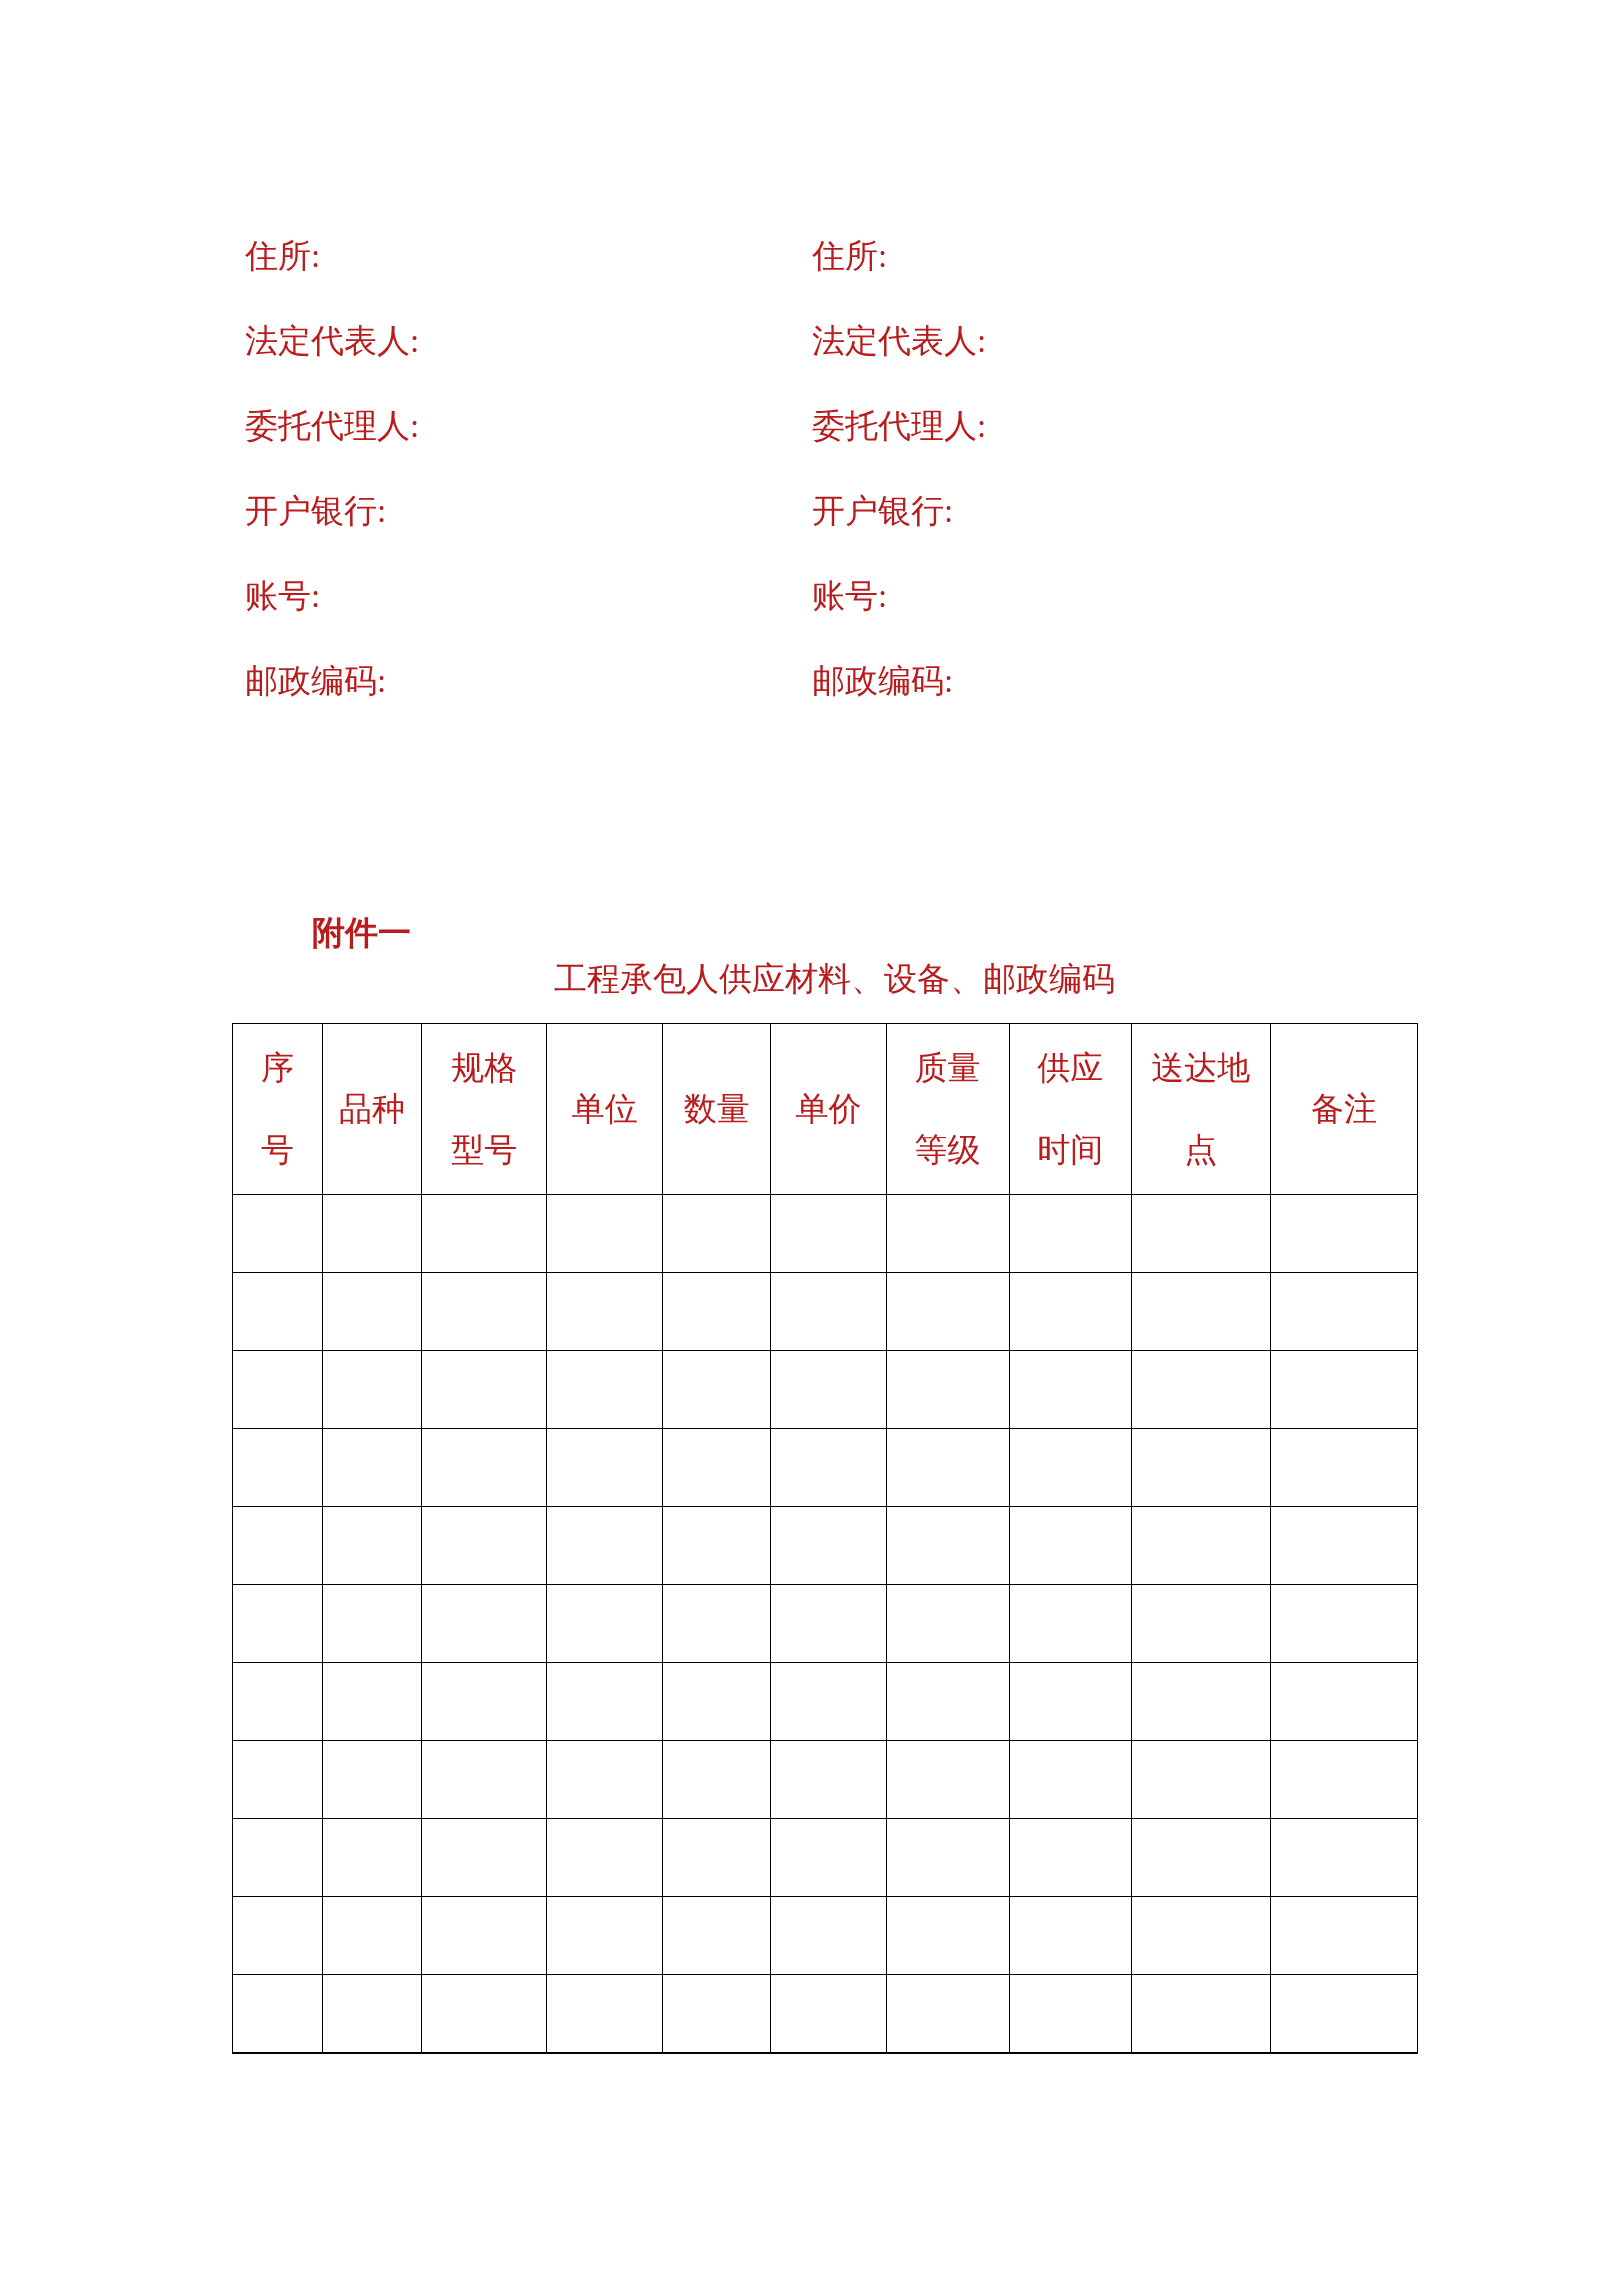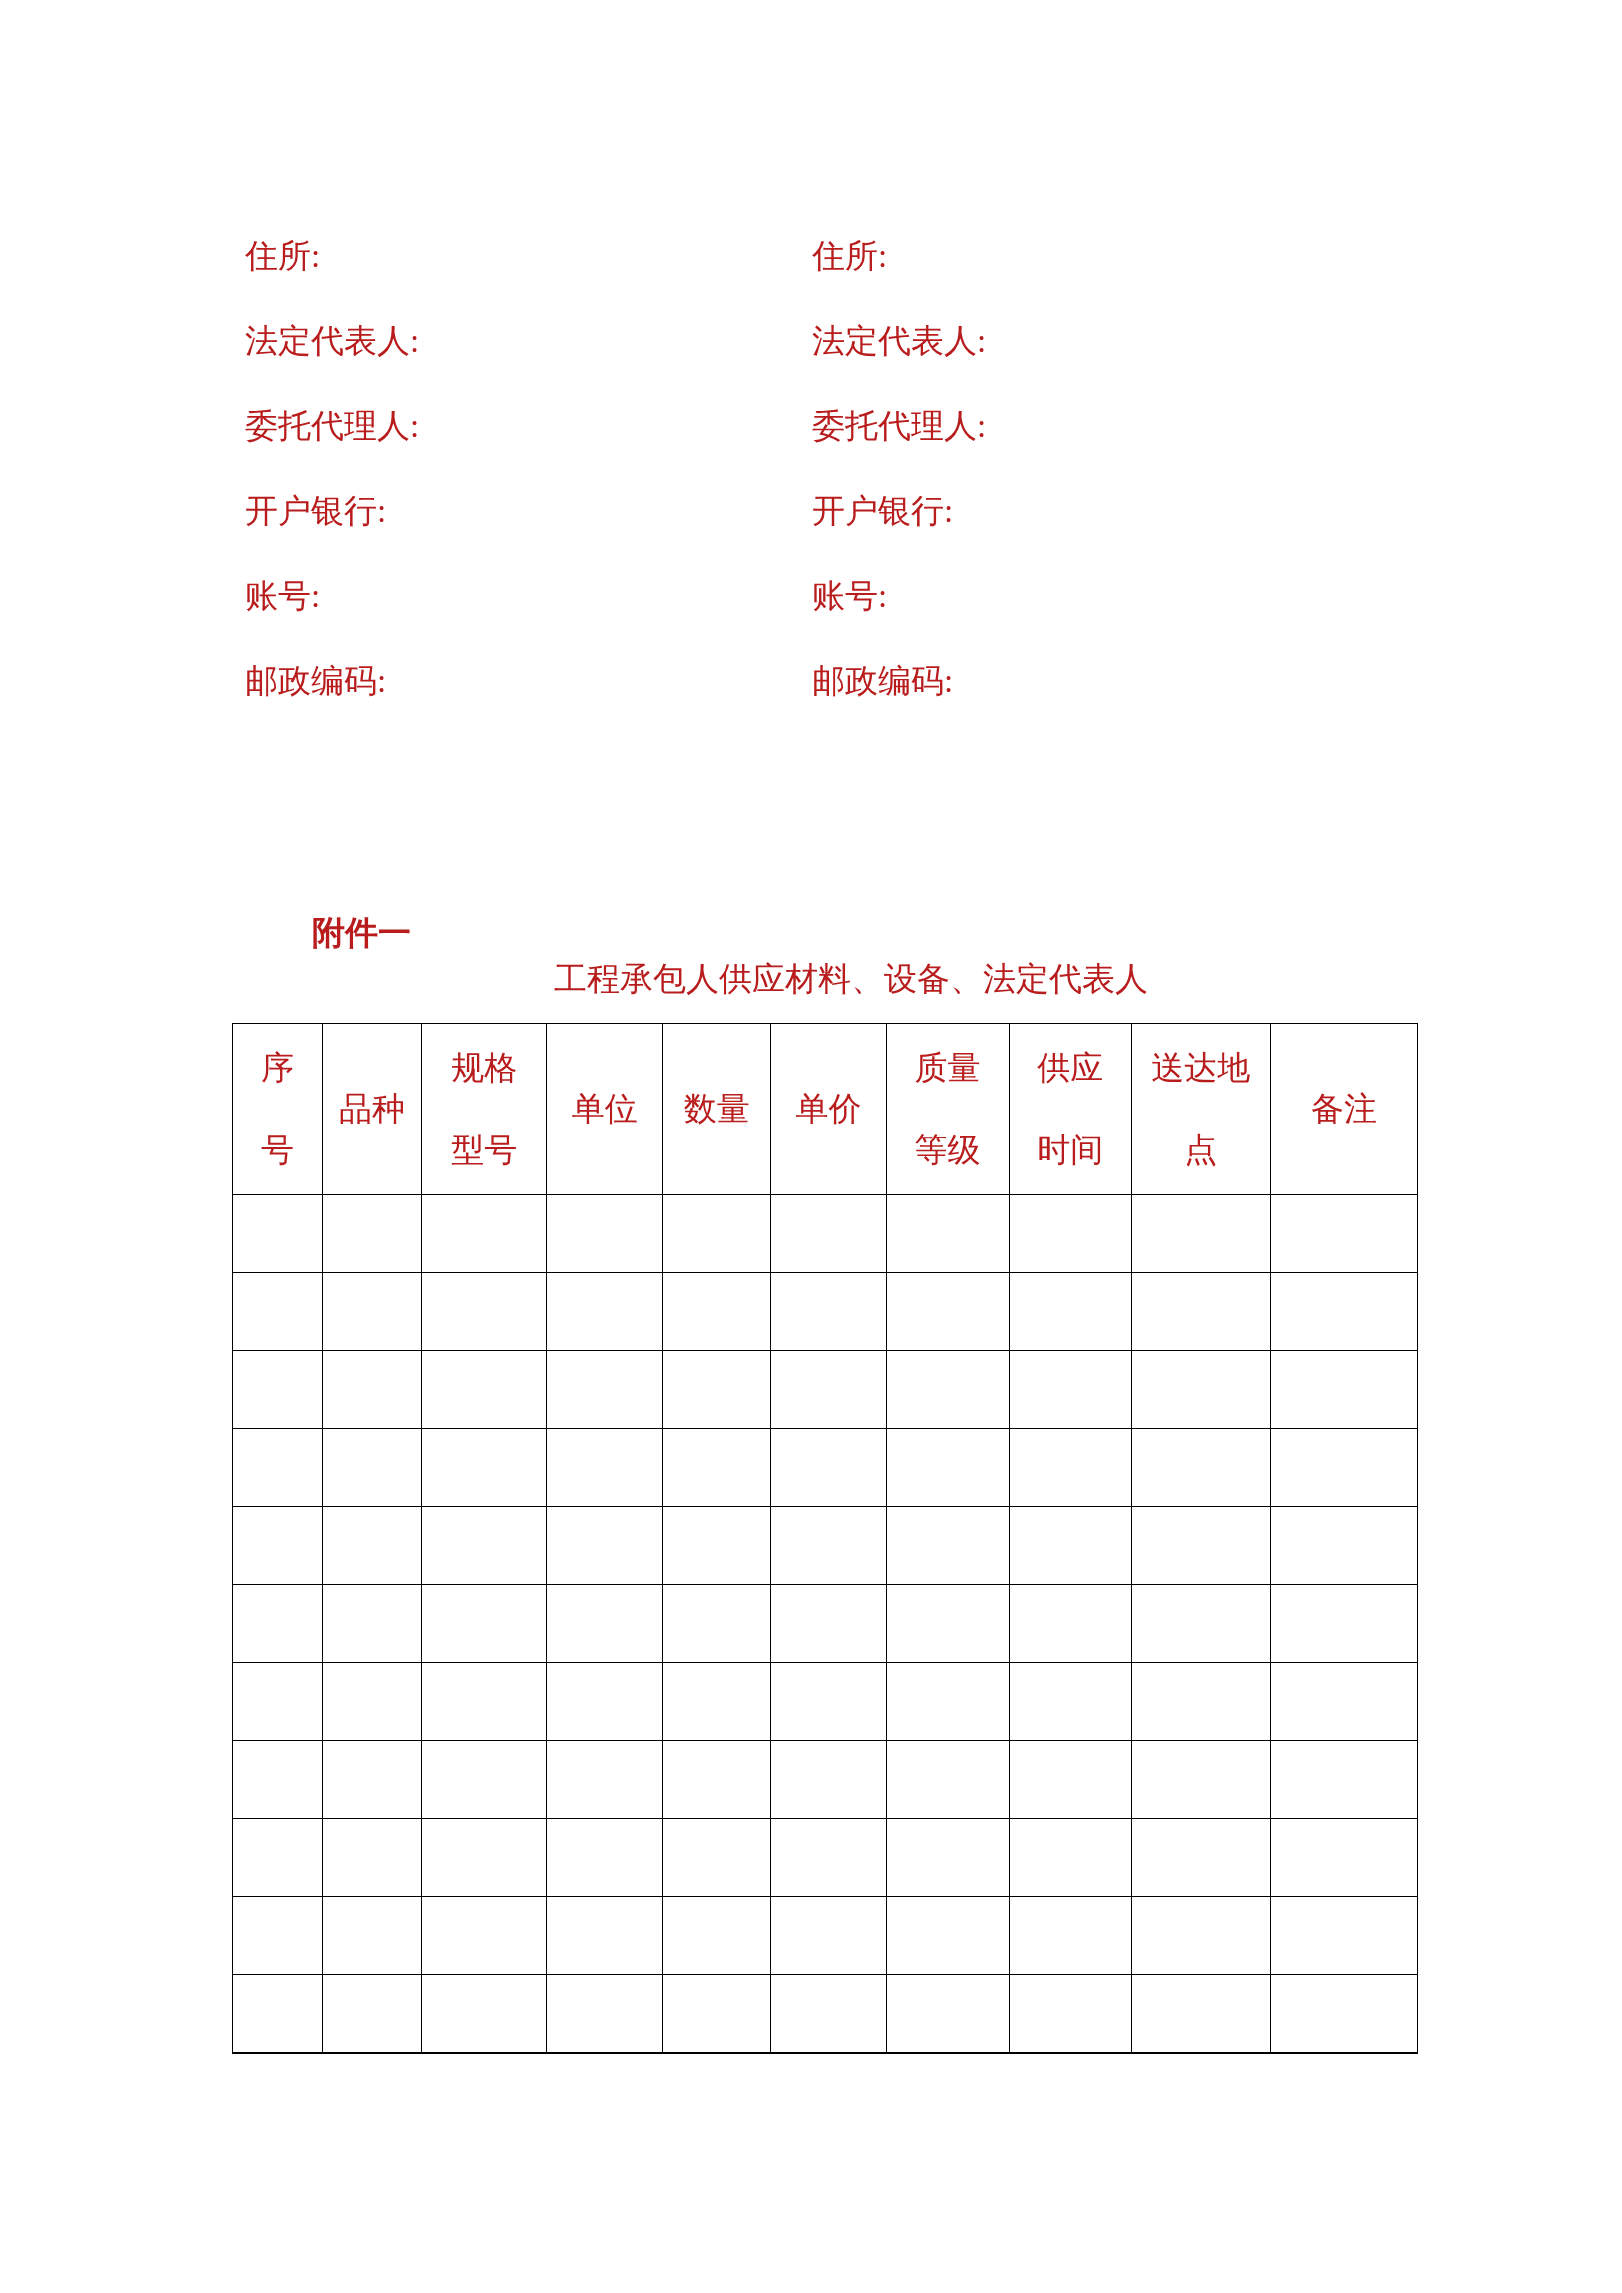--- a/index.html
+++ b/index.html
@@ -89,21 +89,21 @@
     <div class="party-line">住所:</div>
     <div class="party-line">法定代表人:</div>
     <div class="party-line">委托代理人:</div>
     <div class="party-line">开户银行:</div>
     <div class="party-line">账号:</div>
     <div class="party-line">邮政编码:</div>
   </div>
 
   <div class="attachment-heading">附件一</div>
 
-  <div class="table-title">工程承包人供应材料、设备、法定代表人</div>
+  <div class="table-title">工程承包人供应材料、设备、邮政编码</div>
 
   <table class="plan-table">
     <colgroup>
       <col style="width:90px">
         <col style="width:99px">
         <col style="width:125px">
         <col style="width:116px">
       <col style="width:108px">
         <col style="width:115px">
         <col style="width:123px">

